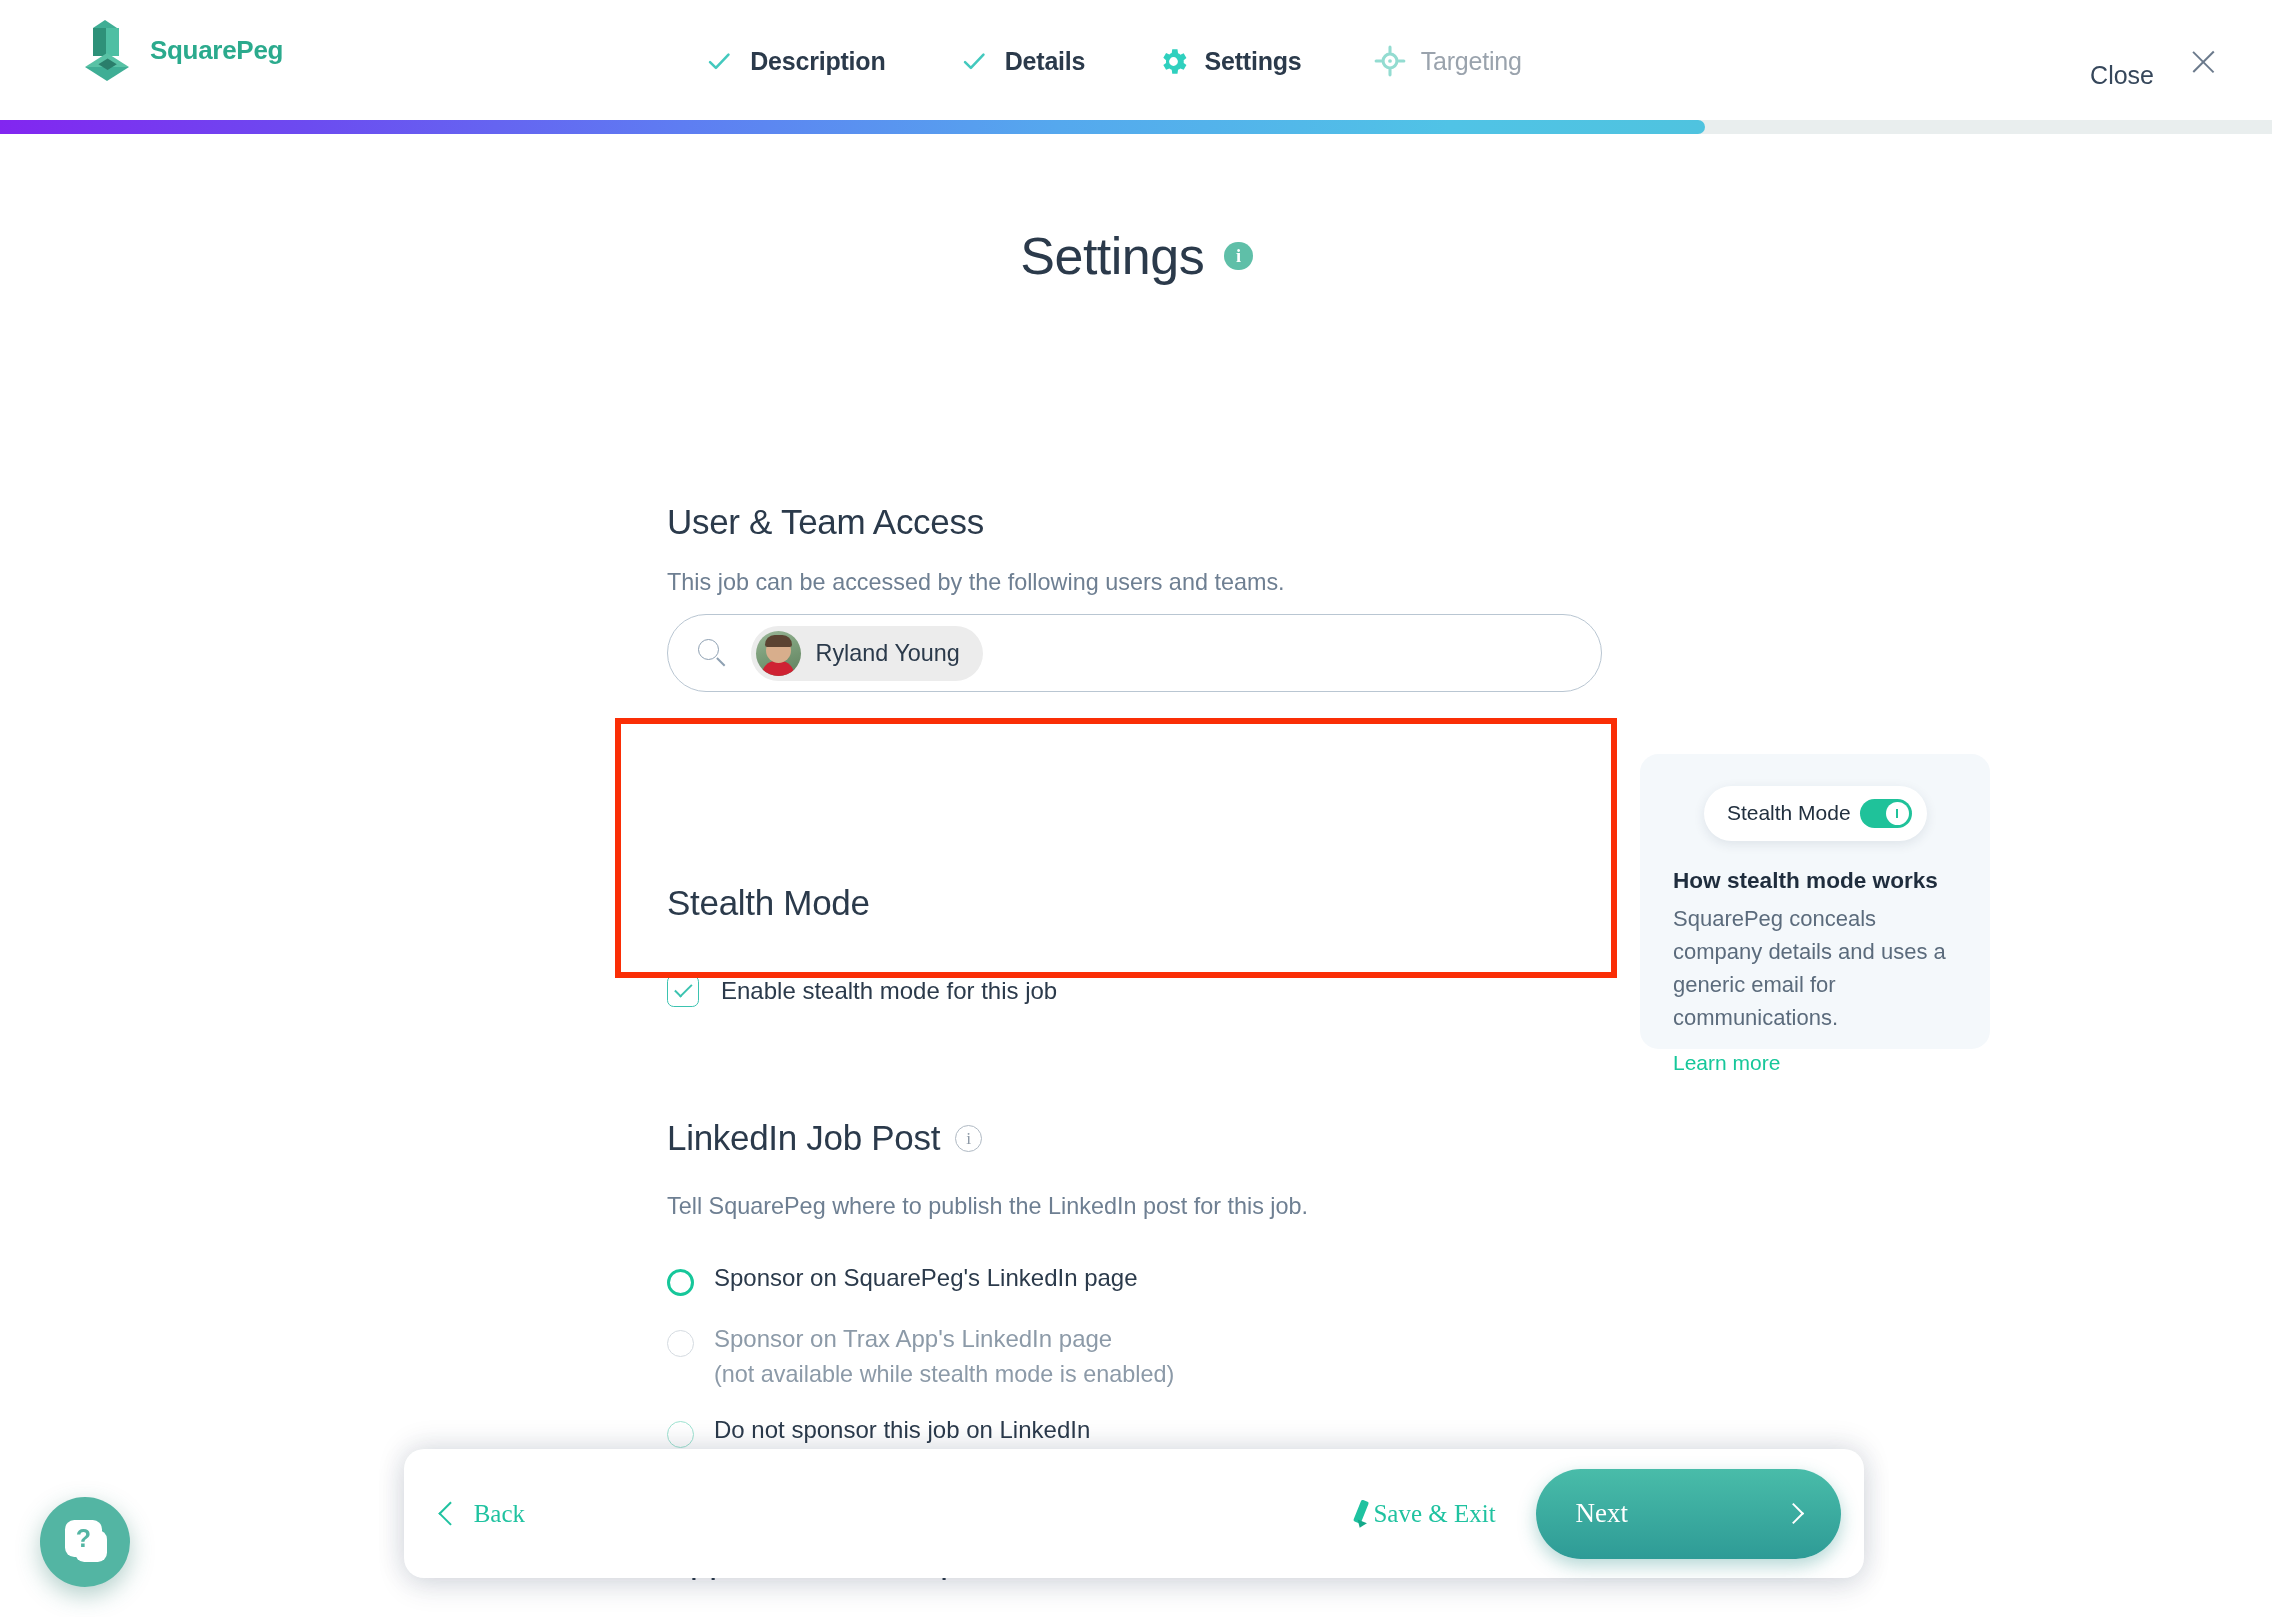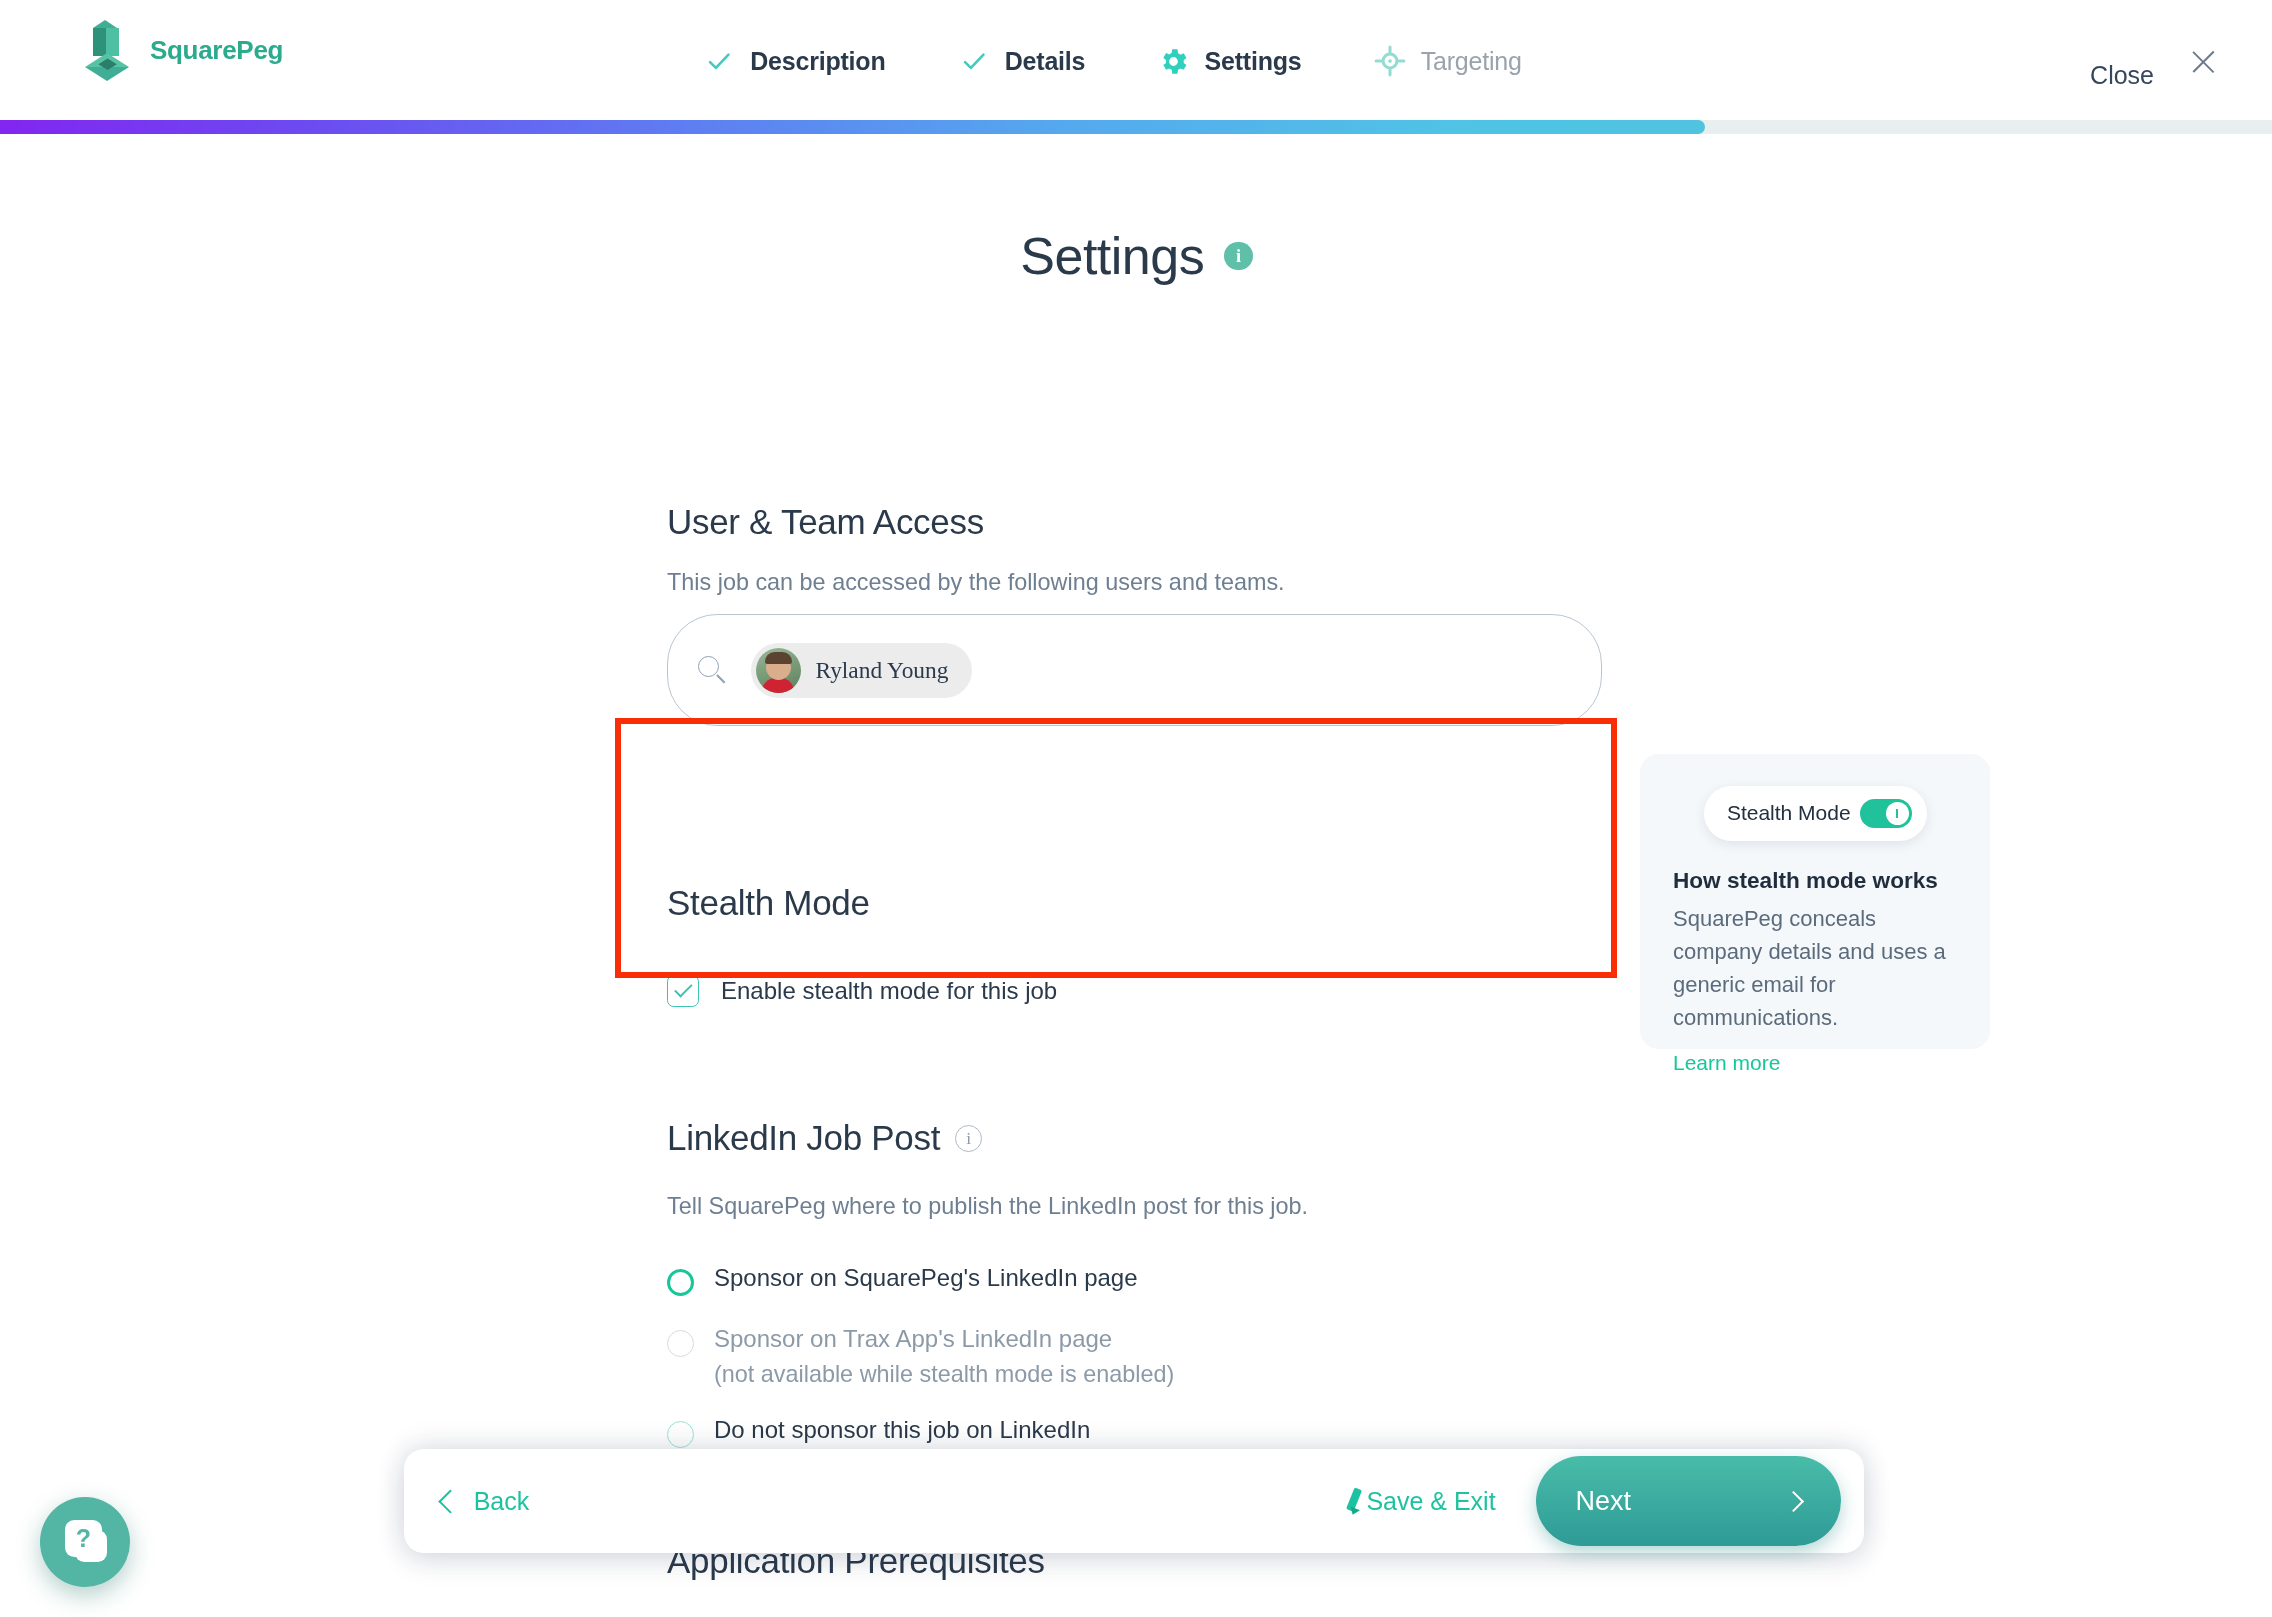--- a/index.html
+++ b/index.html
@@ -60,22 +60,22 @@
   }
 
   .sect-h2 { font-size: 35px; font-weight: 400; color: #2B3A4B; letter-spacing: -0.3px; }
   .sect-p  { font-size: 23.4px; color: #6E7F92; }
 
   #user-access { position:absolute; left: 667px; top: 368px; width: 1005px; }
   #user-access .sect-p { margin-top: 27px; }
 
   .field-label { font-size: 23.4px; color: #3F4E60; margin-top: 55px; }
   .assign-box {
-    margin-top: 18.4px; width: 935px; height: 112px; border: 1.7px solid #B9C6D2;
-    border-radius: 50px; background:#fff; display:flex; align-items:center; padding: 0 28.5px; gap: 22px; font-family: Liberation Serif, serif;
+    margin-top: 18.4px; width: 935px; height: 78px; border: 1.7px solid #B9C6D2;
+    border-radius: 50px; background:#fff; display:flex; align-items:center; padding: 0 28.5px; gap: 22px;
   }
   .search-ico { width: 32px; height: 32px; position: relative; flex: none; }
   .search-ico .ring { position:absolute; left:1.7px; top:1.7px; width:21px; height:21px; border:1.7px solid #8EA0B2; border-radius:50%; }
   .search-ico .stem { position:absolute; left:20px; top:20px; width:11px; height:1.7px; background:#8EA0B2; transform:rotate(45deg); transform-origin:left center; }
   .chip {
     height: 55px; border-radius: 33px; background: #ECECEC;
     display:flex; align-items:center; gap: 15px; padding: 0 23.4px 0 5px;
   }
   .chip-avatar {
     width: 45px; height: 45px; border-radius: 50%; flex:none; overflow:hidden; position:relative;
@@ -147,23 +147,23 @@
   .radio-label { font-size: 24px; color: #2B3A4B; }
   .radio-label.dim { color: #8C9AA8; }
   .radio-sub { font-size: 23.4px; color: #8C9AA8; margin-top: 8.4px; }
 
   
   #prereq { position: absolute; left: 667px; top: 1407px; }
   #prereq .sect-h2 { font-size: 35px; }
 
   
   .bottom-bar {
-    position: absolute; left: 404px; top: 1449px; width: 1460px; height: 104px;
+    position: absolute; left: 404px; top: 1449px; width: 1460px; height: 129px;
     background:#fff; border-radius: 20px; box-shadow: 0 -3.3px 28.5px rgba(25,45,70,0.12), 0 8.4px 28.5px rgba(25,45,70,0.12);
-    display:flex; align-items:center; z-index: 9;
+    display:flex; align-items:center; z-index: 9; font-family: Liberation Serif, serif;
   }
   .back-btn { display:flex; align-items:center; gap: 15px; margin-left: 38px; cursor:pointer; }
   .chev { width: 16.7px; height: 16.7px; border-left:2.5px solid #1FC2A0; border-bottom:2.5px solid #1FC2A0; transform: rotate(45deg); }
   .back-text { font-size: 25px; color: #1FC2A0; }
   .bar-spacer { flex: 1; }
   .save-exit { display:flex; align-items:center; gap: 1px; margin-right: 40px; cursor:pointer; }
   .pencil { width: 25px; height: 25px; position:relative; }
   .pencil .body2 {
     position:absolute; left:9.2px; top:-0.8px; width:7.5px; height:23.4px; background:#1FC2A0;
     transform: rotate(22deg); border-radius: 1.7px;

